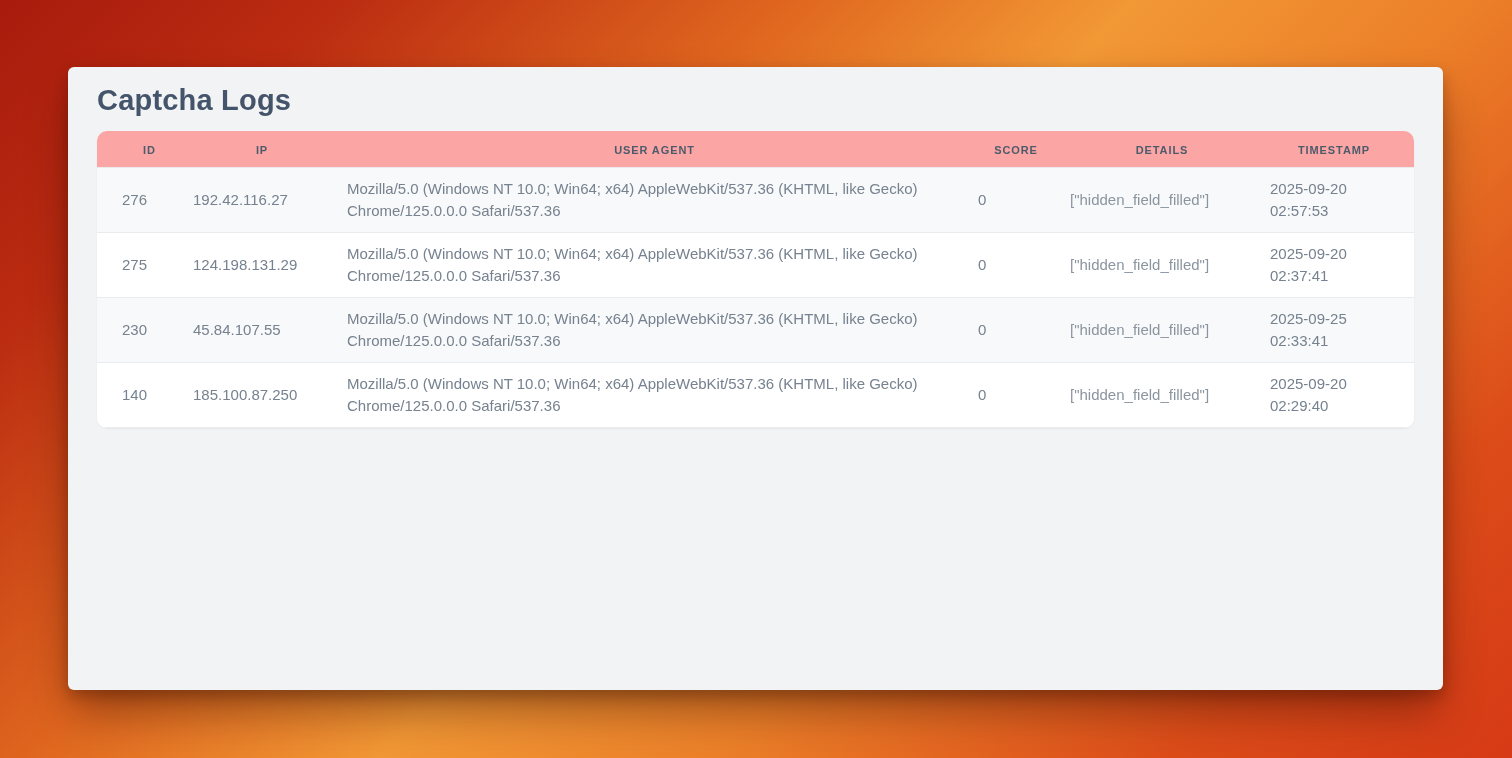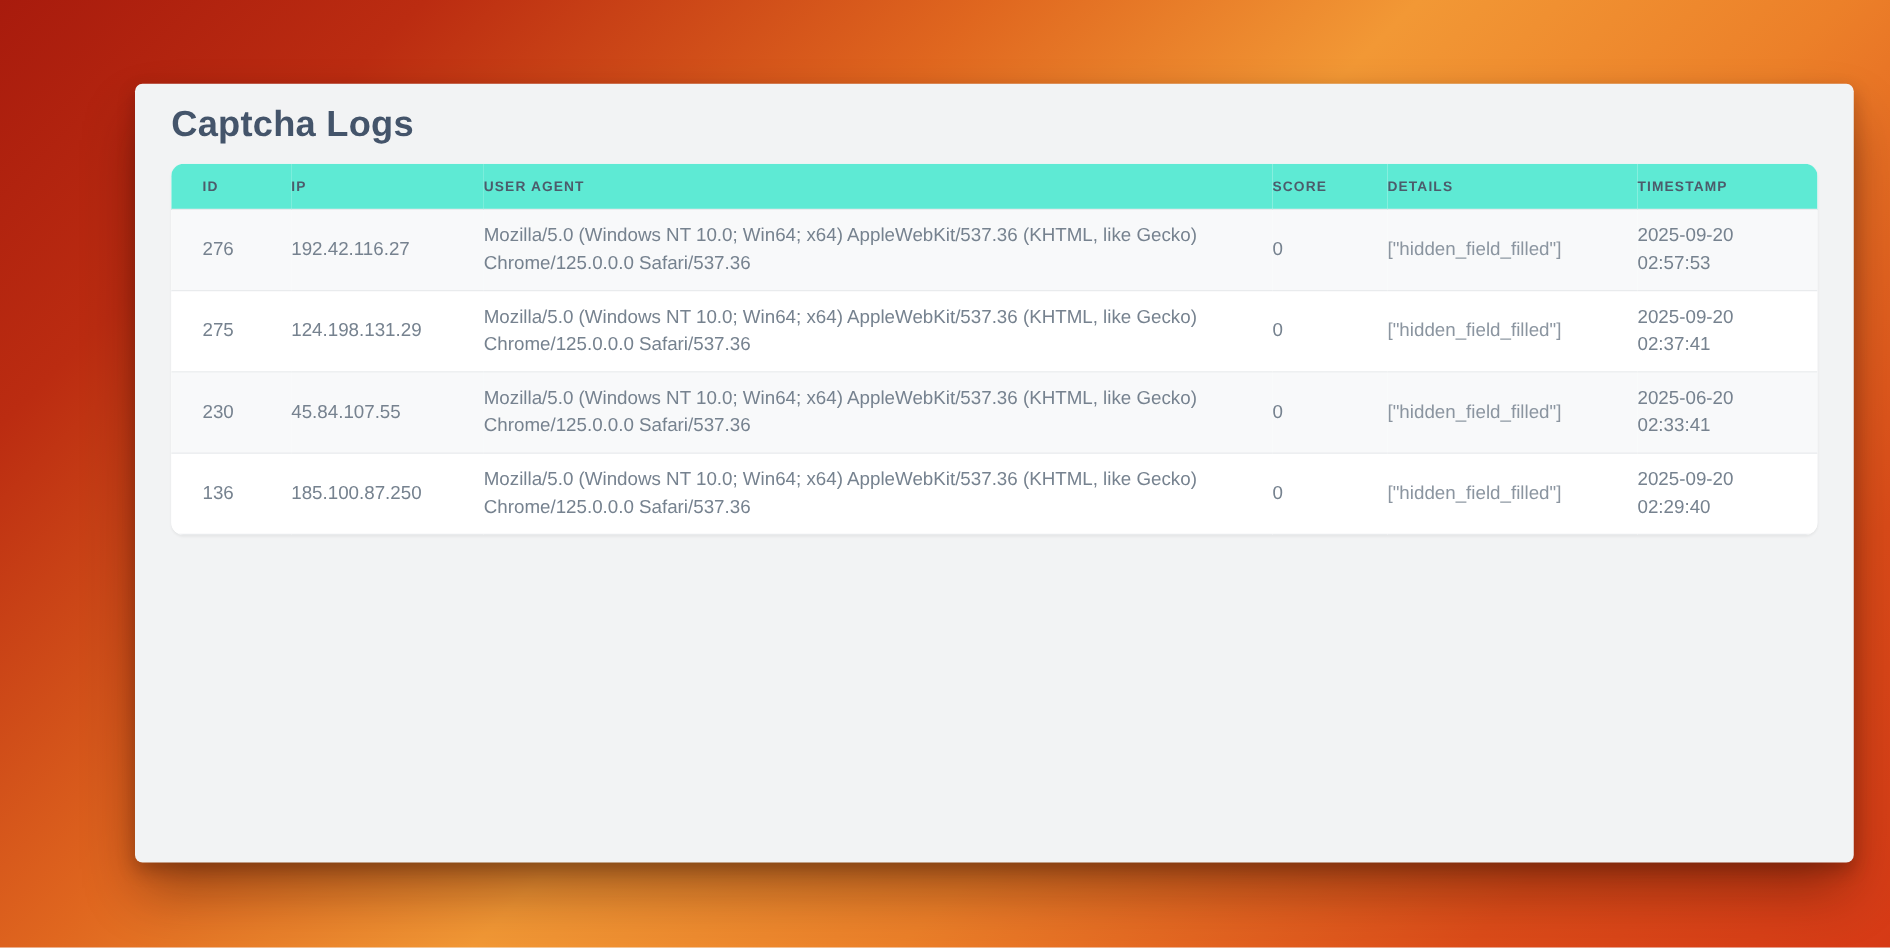--- a/index.html
+++ b/index.html
@@ -31,21 +31,20 @@
   }
   .panel{
     position:absolute;
     left:68px; top:67px;
     width:1375px; height:623px;
     background:var(--panel-bg);
     border-radius:6px;
     box-shadow:0 25px 45px -5px rgba(50,12,0,0.45), 0 6px 14px rgba(40,10,0,0.25);
     padding:0 29px 0 29px;
     overflow:hidden;
-    margin-left:40px;
   }
   .page-title{
     margin:17px 0 15px 0;
     font-size:29px;
     line-height:32px;
     font-weight:600;
     letter-spacing:0.2px;
     color:var(--title-color);
   }
   .card{
@@ -59,28 +58,28 @@
     table-layout:fixed;
     border-collapse:collapse;
   }
   col.c-id{width:96px;}
   col.c-ip{width:154px;}
   col.c-ua{width:631px;}
   col.c-score{width:92px;}
   col.c-details{width:200px;}
   col.c-ts{width:auto;}
   th{
-    text-align:left;
+    text-align:center;
     font-size:11px;
     font-weight:700;
     letter-spacing:0.9px;
     text-transform:uppercase;
     color:var(--header-color);
     padding:13px 16px 11px 0;
-    background:#5eead4;
+    background:#fca5a5;
     border-bottom:1px solid var(--border-color);
     white-space:nowrap;
   }
   td{
     font-size:15px;
     line-height:22px;
     color:var(--body-color);
     padding:10px 20px 10px 0;
     vertical-align:middle;
     border-bottom:1px solid var(--border-color);
@@ -133,24 +132,24 @@
             <td data-name="cell-score">0</td>
             <td data-name="cell-details">["hidden_field_filled"]</td>
             <td data-name="cell-ts">2025-09-20 02:37:41</td>
           </tr>
           <tr data-name="table-row">
             <td data-name="cell-id">230</td>
             <td data-name="cell-ip">45.84.107.55</td>
             <td data-name="cell-ua">Mozilla/5.0 (Windows NT 10.0; Win64; x64) AppleWebKit/537.36 (KHTML, like Gecko) Chrome/125.0.0.0 Safari/537.36</td>
             <td data-name="cell-score">0</td>
             <td data-name="cell-details">["hidden_field_filled"]</td>
-            <td data-name="cell-ts">2025-06-20 02:33:41</td>
+            <td data-name="cell-ts">2025-09-25 02:33:41</td>
           </tr>
           <tr data-name="table-row">
-            <td data-name="cell-id">136</td>
+            <td data-name="cell-id">140</td>
             <td data-name="cell-ip">185.100.87.250</td>
             <td data-name="cell-ua">Mozilla/5.0 (Windows NT 10.0; Win64; x64) AppleWebKit/537.36 (KHTML, like Gecko) Chrome/125.0.0.0 Safari/537.36</td>
             <td data-name="cell-score">0</td>
             <td data-name="cell-details">["hidden_field_filled"]</td>
             <td data-name="cell-ts">2025-09-20 02:29:40</td>
           </tr>
         </tbody>
     </table>
   </div>
 </div>

